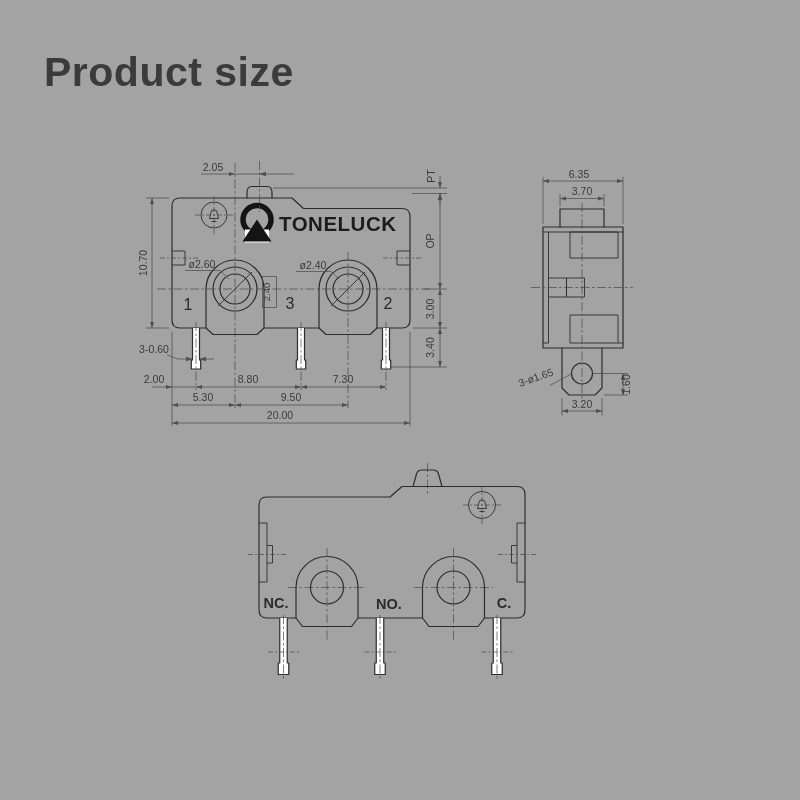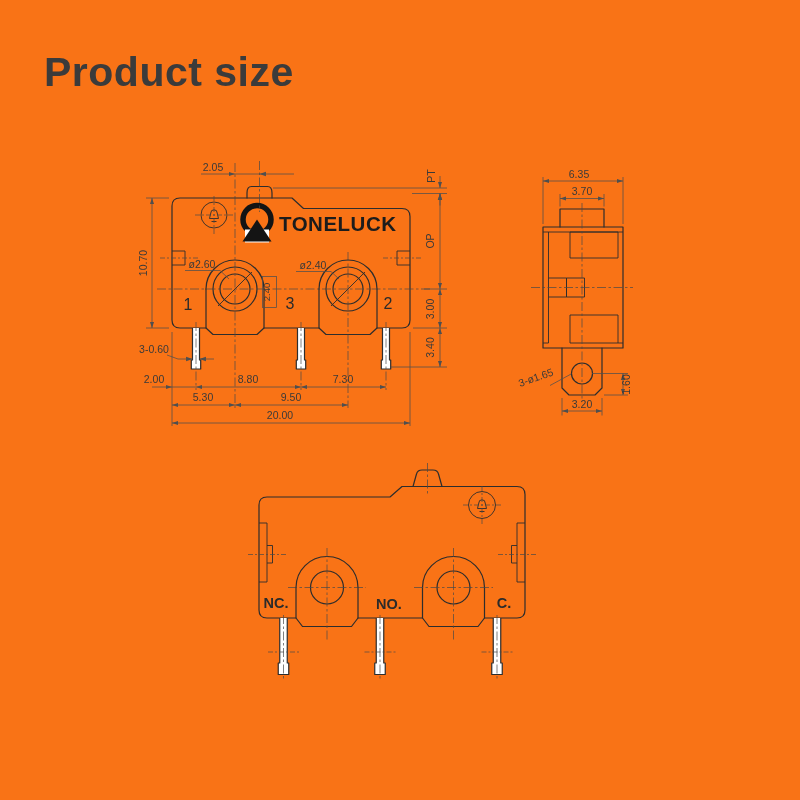--- a/index.html
+++ b/index.html
@@ -1,16 +1,16 @@
 <!DOCTYPE html>
 <html><head>
 <meta charset="utf-8">
 <style>
   html,body{margin:0;padding:0;background:#fff;}
-  .canvas{position:relative;width:800px;height:800px;background:#f97316;overflow:hidden;
+  .canvas{position:relative;width:800px;height:800px;background:#a3a3a3;overflow:hidden;
           font-family:"Liberation Sans",sans-serif;}
   svg{display:block;}
   .ol{fill:none;stroke:#2d2d2d;stroke-width:1.2;stroke-linejoin:round;stroke-linecap:round;}
   .ol2{fill:none;stroke:#2d2d2d;stroke-width:0.9;stroke-linejoin:round;}
   .pin{fill:#ffffff;stroke:#2d2d2d;stroke-width:1.2;stroke-linejoin:round;}
   .dm{fill:none;stroke:#4f4f4f;stroke-width:0.75;}
   .cl{fill:none;stroke:#474747;stroke-width:0.7;stroke-dasharray:9 2.5 2.5 2.5;}
   .cls{fill:none;stroke:#474747;stroke-width:0.7;stroke-dasharray:5 2 2 2;}
   .dt{font:10.5px "Liberation Sans",sans-serif;fill:#3a3a3a;}
   .dts{font:9.5px "Liberation Sans",sans-serif;fill:#3a3a3a;}

